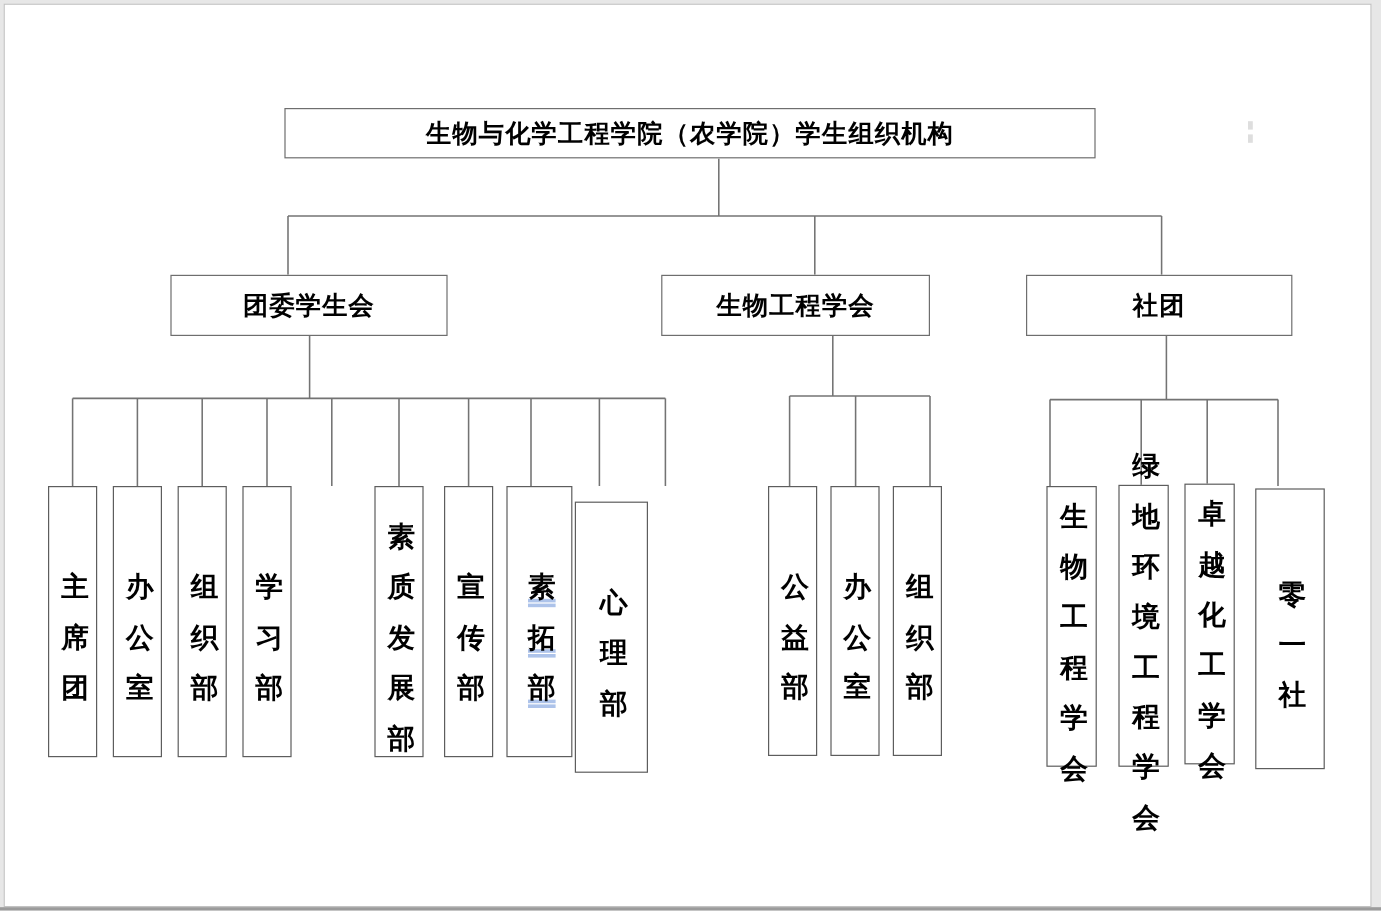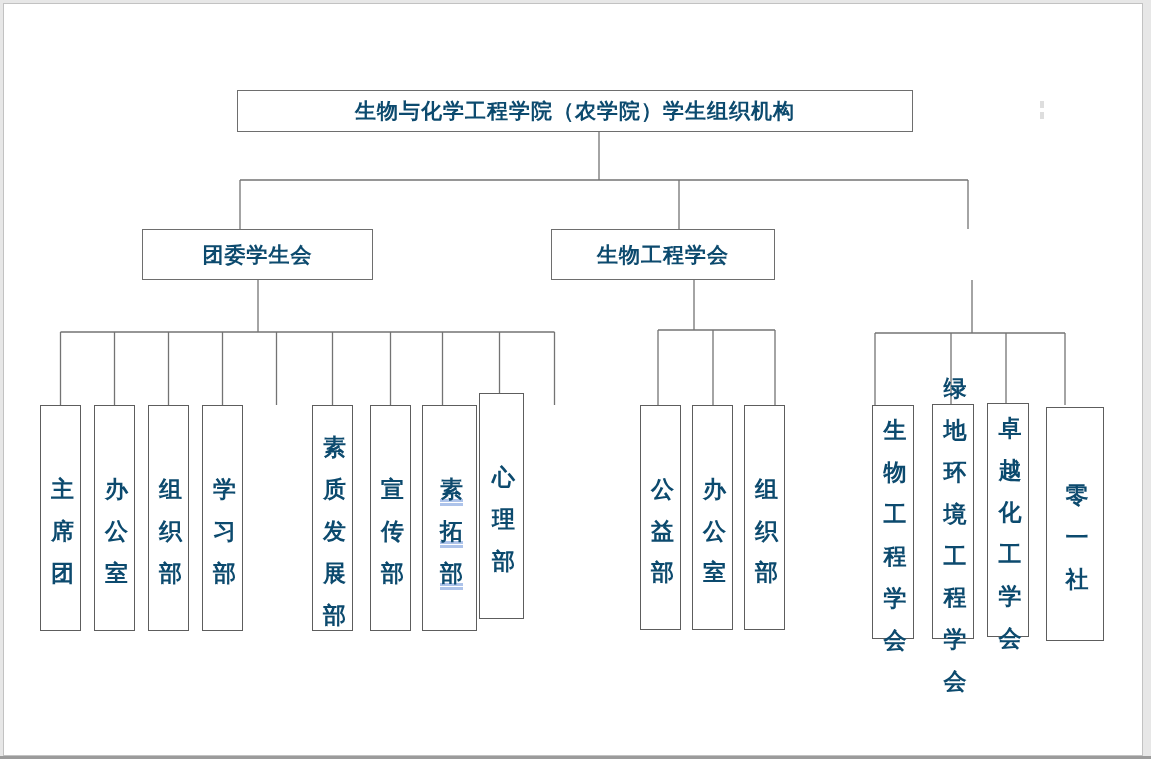--- a/index.html
+++ b/index.html
@@ -1,20 +1,20 @@
 <!DOCTYPE html>
 <html><head>
 <meta charset="utf-8">
 <style>
   html,body{margin:0;padding:0;background:#e7e7e7;font-family:"Liberation Serif","DejaVu Serif",serif;}
   .canvas{position:relative;width:1151px;height:759px;background:#e7e7e7;overflow:hidden;}
   .page{position:absolute;left:3px;top:3px;width:1138px;height:751px;background:#ffffff;border:1px solid #c2c2c2;}
   .bottom-shade{position:absolute;left:0;bottom:0;width:1151px;height:3px;background:#9b9b9b;}
   .connectors{position:absolute;left:0;top:0;width:1151px;height:759px;pointer-events:none;}
-  .box{position:absolute;background:#ffffff;box-sizing:border-box;display:flex;align-items:center;justify-content:center;color:#0c4a6e;}
+  .box{position:absolute;background:#ffffff;box-sizing:border-box;display:flex;align-items:center;justify-content:center;color:#000000;}
   .hbox{border:1.4px solid #6e6e6e;font-weight:bold;font-size:21px;letter-spacing:1px;text-align:center;}
   .title-box{font-size:21px;}
   .vbox{border:1.4px solid #5d5d5d;}
   .vbox .vlabel{display:block;width:19px;font-size:23px;font-weight:bold;line-height:1.82;text-align:center;word-break:break-all;margin-top:28px;}
   .blue-underline{text-decoration-line:underline;text-decoration-style:double;text-decoration-color:#adc3ea;text-decoration-thickness:3px;text-underline-offset:2px;}
   .faint-mark{position:absolute;width:4px;height:7px;background:#dedede;}
 </style>
 </head>
 <body>
 
@@ -61,20 +61,23 @@
   <div class="box hbox title-box" style="left:237px;top:90px;width:676px;height:42px">
     <span>生物与化学工程学院（农学院）学生组织机构</span>
   </div>
 
   <div class="box hbox" style="left:142px;top:229px;width:231px;height:51px">
     <span>团委学生会</span>
   </div>
   <div class="box hbox" style="left:551px;top:229px;width:224px;height:51px">
     <span>生物工程学会</span>
   </div>
+  <div class="box hbox" style="left:855px;top:229px;width:222px;height:51px">
+    <span>社团</span>
+  </div>
 
   <div class="box vbox" style="left:40px;top:405px;width:41px;height:226px">
     <span class="vlabel">主席团</span>
   </div>
   <div class="box vbox" style="left:94px;top:405px;width:41px;height:226px">
     <span class="vlabel">办公室</span>
   </div>
   <div class="box vbox" style="left:148px;top:405px;width:41px;height:226px">
     <span class="vlabel">组织部</span>
   </div>
@@ -83,21 +86,21 @@
   </div>
   <div class="box vbox" style="left:312px;top:405px;width:41px;height:226px">
     <span class="vlabel">素质发展部</span>
   </div>
   <div class="box vbox" style="left:370px;top:405px;width:41px;height:226px">
     <span class="vlabel">宣传部</span>
   </div>
   <div class="box vbox" style="left:422px;top:405px;width:55px;height:226px">
     <span class="vlabel blue-underline">素拓部</span>
   </div>
-  <div class="box vbox" style="left:479px;top:393px;width:45px;height:226px">
+  <div class="box vbox" style="left:479px;top:418px;width:61px;height:226px">
     <span class="vlabel">心理部</span>
   </div>
 
   <div class="box vbox" style="left:640px;top:405px;width:41px;height:225px">
     <span class="vlabel">公益部</span>
   </div>
   <div class="box vbox" style="left:692px;top:405px;width:41px;height:225px">
     <span class="vlabel">办公室</span>
   </div>
   <div class="box vbox" style="left:744px;top:405px;width:41px;height:225px">

